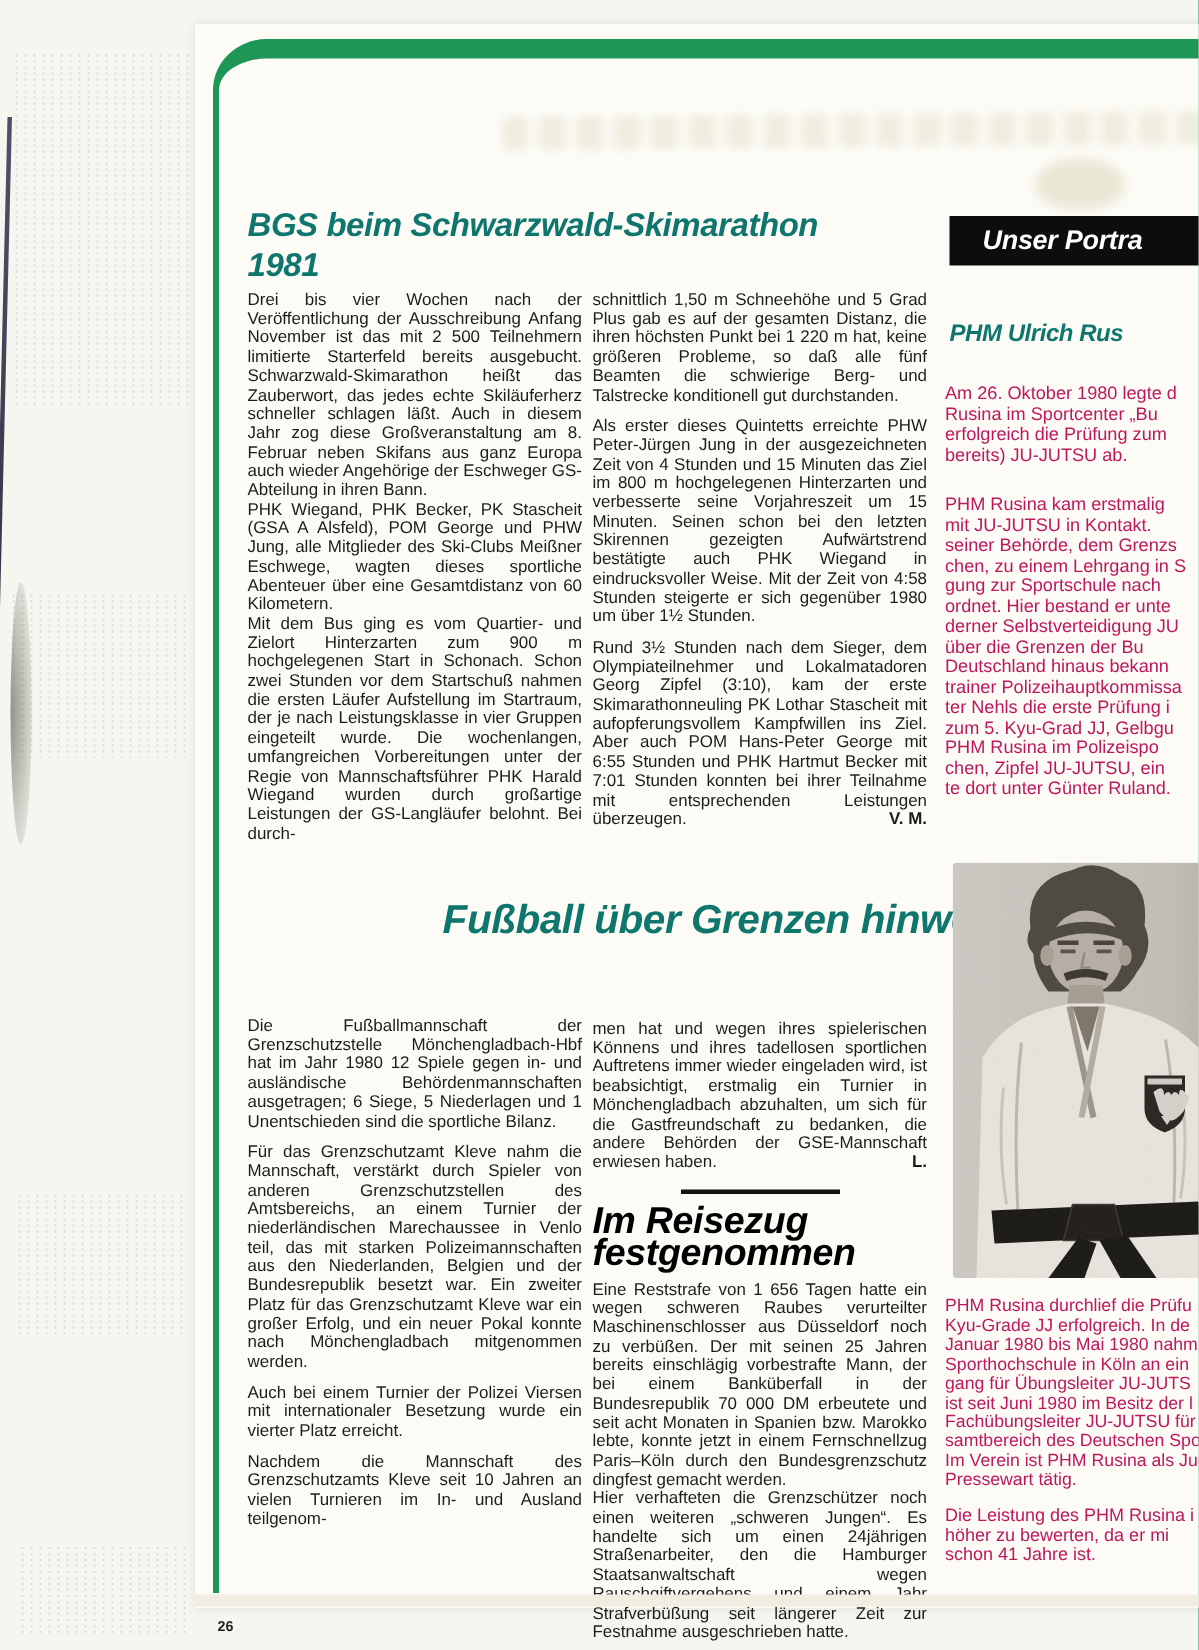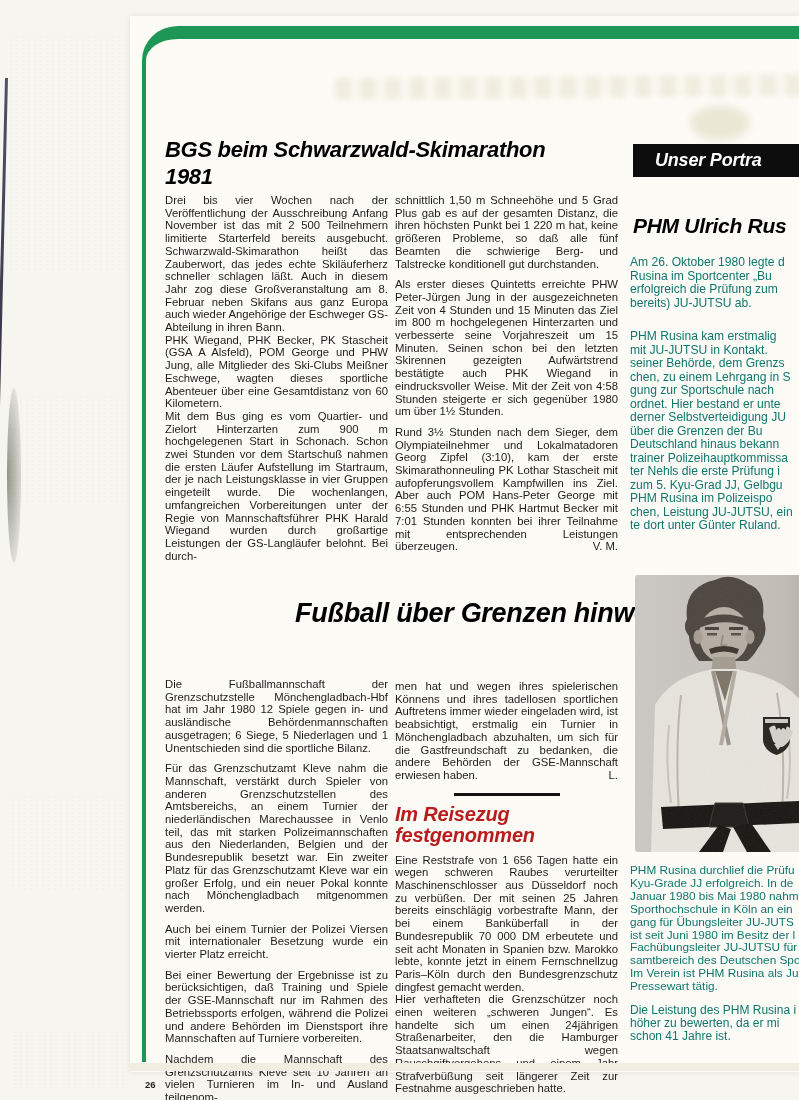--- a/index.html
+++ b/index.html
@@ -31,45 +31,45 @@
   .green-frame { position:absolute; left:12px; top:10px; right:-30px; height:1036px;
     border-top:13px solid #1E9655; border-left:4px solid #1E9655;
     border-top-left-radius:36px 34px; box-sizing:border-box; }
   
   .ghost1 { position:absolute; left:205px; top:60px; width:468px; height:22px;
     background:repeating-linear-gradient(90deg, rgba(193,185,135,.38) 0 16px, rgba(193,185,135,.08) 16px 25px);
     filter:blur(3px); transform:rotate(-.5deg); border-radius:4px; opacity:.55; }
   .ghost2 { position:absolute; left:560px; top:90px; width:60px; height:34px;
     background:rgba(193,185,135,.30); filter:blur(4px); border-radius:50%; }
   
-  .headline { position:absolute; font-style:italic; font-weight:bold; color:#000000;
+  .headline { position:absolute; font-style:italic; font-weight:bold; color:#0f766e;
     letter-spacing:-.3px; }
   .bgs-title { left:35px; top:120px; font-size:22px; line-height:27px; width:490px; }
   .fussball-title { left:35px; top:582px; font-size:27px; line-height:30px; width:500px;text-align:right; }
   
   .col { position:absolute; width:223px; font-size:11.3px; line-height:12.7px;
     text-align:justify; color:#1c1c1c; }
   .col p { margin:0; }
   .gapped .para-list p + p { margin-top:8px; }
   #bgs-col1 { left:35px; top:178px; }
   #bgs-col2 { left:265px; top:178px; }
   #fb-col1  { left:35px; top:662px; }
   #fb-col2  { left:265px; top:664px; }
-  .sig { text-align:right; margin-top:-12.7px; font-weight:normal; }
+  .sig { text-align:right; margin-top:-12.7px; font-weight:bold; }
   .divider { width:106px; height:3px; background:#131313; margin:11px auto 8px auto; }
-  .subhead { font-style:italic; font-weight:bold; font-size:20px; line-height:21.5px;
-    color:#b91c1c; letter-spacing:-.2px; margin-bottom:7px; text-align:left; }
+  .subhead { font-style:italic; font-weight:bold; font-size:25px; line-height:21.5px;
+    color:#000000; letter-spacing:-.2px; margin-bottom:7px; text-align:left; }
   
   .portrait-box { position:absolute; left:503px; top:128px; width:270px; height:33px;
     background:#0d0d0d; color:#ffffff; font-style:italic; font-weight:bold;
     font-size:18px; line-height:33px; padding-left:22px; box-sizing:border-box;
     letter-spacing:-.2px; }
-  .phm-heading { left:503px; top:198px; font-size:21px; }
+  .phm-heading { left:503px; top:198px; font-size:16px; }
   .sidebar-para { position:absolute; left:500px; font-size:12.1px; line-height:13.5px;
-    color:#0f766e; }
+    color:#be185d; }
   .sidebar-para .sbline { white-space:nowrap; }
   #sb-p1 { top:240px; }
   #sb-p2 { top:314px; }
   #sb-p3 { top:848px; font-size:11.8px; line-height:12.9px; }
   #sb-p4 { top:988px; font-size:12px; line-height:12.9px; }
   
   .photo { position:absolute; left:505px; top:559px; width:198px; height:277px;
     border-radius:3px; overflow:hidden; }
   
   .pageno { position:absolute; left:15px; top:1063px; font-size:9.5px; font-weight:bold;
@@ -112,21 +112,20 @@
     <div class="sig">V. M.</div>
   </div>
 
   <div class="headline fussball-title">Fußball über Grenzen hinweg</div>
   <div class="col gapped" id="fb-col1">
     <div class="para-list">
 
     <p>Die Fußballmannschaft der Grenzschutzstelle Mönchengladbach-Hbf hat im Jahr 1980 12 Spiele gegen in- und ausländische Behördenmannschaften ausgetragen; 6 Siege, 5 Niederlagen und 1 Unentschieden sind die sportliche Bilanz.</p>
         <p>Für das Grenzschutzamt Kleve nahm die Mannschaft, verstärkt durch Spieler von anderen Grenzschutzstellen des Amtsbereichs, an einem Turnier der niederländischen Marechaussee in Venlo teil, das mit starken Polizeimannschaften aus den Niederlanden, Belgien und der Bundesrepublik besetzt war. Ein zweiter Platz für das Grenzschutzamt Kleve war ein großer Erfolg, und ein neuer Pokal konnte nach Mönchengladbach mitgenommen werden.</p>
         <p>Auch bei einem Turnier der Polizei Viersen mit internationaler Besetzung wurde ein vierter Platz erreicht.</p>
-        <p>Bei einer Bewertung der Ergebnisse ist zu berücksichtigen, daß Training und Spiele der GSE-Mannschaft nur im Rahmen des Betriebssports erfolgen, während die Polizei und andere Behörden im Dienstsport ihre Mannschaften auf Turniere vorbereiten.</p>
         <p>Nachdem die Mannschaft des Grenzschutzamts Kleve seit 10 Jahren an vielen Turnieren im In- und Ausland teilgenom-</p>
       </div>
   </div>
   <div class="col" id="fb-col2">
     <div class="para-list">
 
     <p>men hat und wegen ihres spielerischen Könnens und ihres tadellosen sportlichen Auftretens immer wieder eingeladen wird, ist beabsichtigt, erstmalig ein Turnier in Mönchengladbach abzuhalten, um sich für die Gastfreundschaft zu bedanken, die andere Behörden der GSE-Mannschaft erwiesen haben.</p>
       </div>
     <div class="sig">L.</div>
     <div class="divider"></div>
@@ -163,21 +162,21 @@
         <div class="sbline">chen, zu einem Lehrgang in S</div>
         <div class="sbline">gung zur Sportschule nach</div>
         <div class="sbline">ordnet. Hier bestand er unte</div>
         <div class="sbline">derner Selbstverteidigung JU</div>
         <div class="sbline">über die Grenzen der Bu</div>
         <div class="sbline">Deutschland hinaus bekann</div>
         <div class="sbline">trainer Polizeihauptkommissa</div>
         <div class="sbline">ter Nehls die erste Prüfung i</div>
         <div class="sbline">zum 5. Kyu-Grad JJ, Gelbgu</div>
         <div class="sbline">PHM Rusina im Polizeispo</div>
-        <div class="sbline">chen, Leistung JU-JUTSU, ein</div>
+        <div class="sbline">chen, Zipfel JU-JUTSU, ein</div>
         <div class="sbline">te dort unter Günter Ruland.</div>
       </div>
   </div>
 
   <div class="photo">
     <svg viewBox="0 0 198 277" width="198" height="277" xmlns="http://www.w3.org/2000/svg">
       <defs>
         <filter id="grain" x="0" y="0" width="100%" height="100%">
           <feTurbulence type="fractalNoise" baseFrequency="0.8" numOctaves="2" stitchTiles="stitch"></feTurbulence>
           <feColorMatrix type="matrix" values="0 0 0 0 0.45  0 0 0 0 0.44  0 0 0 0 0.42  0 0 0 0.5 0"></feColorMatrix>

